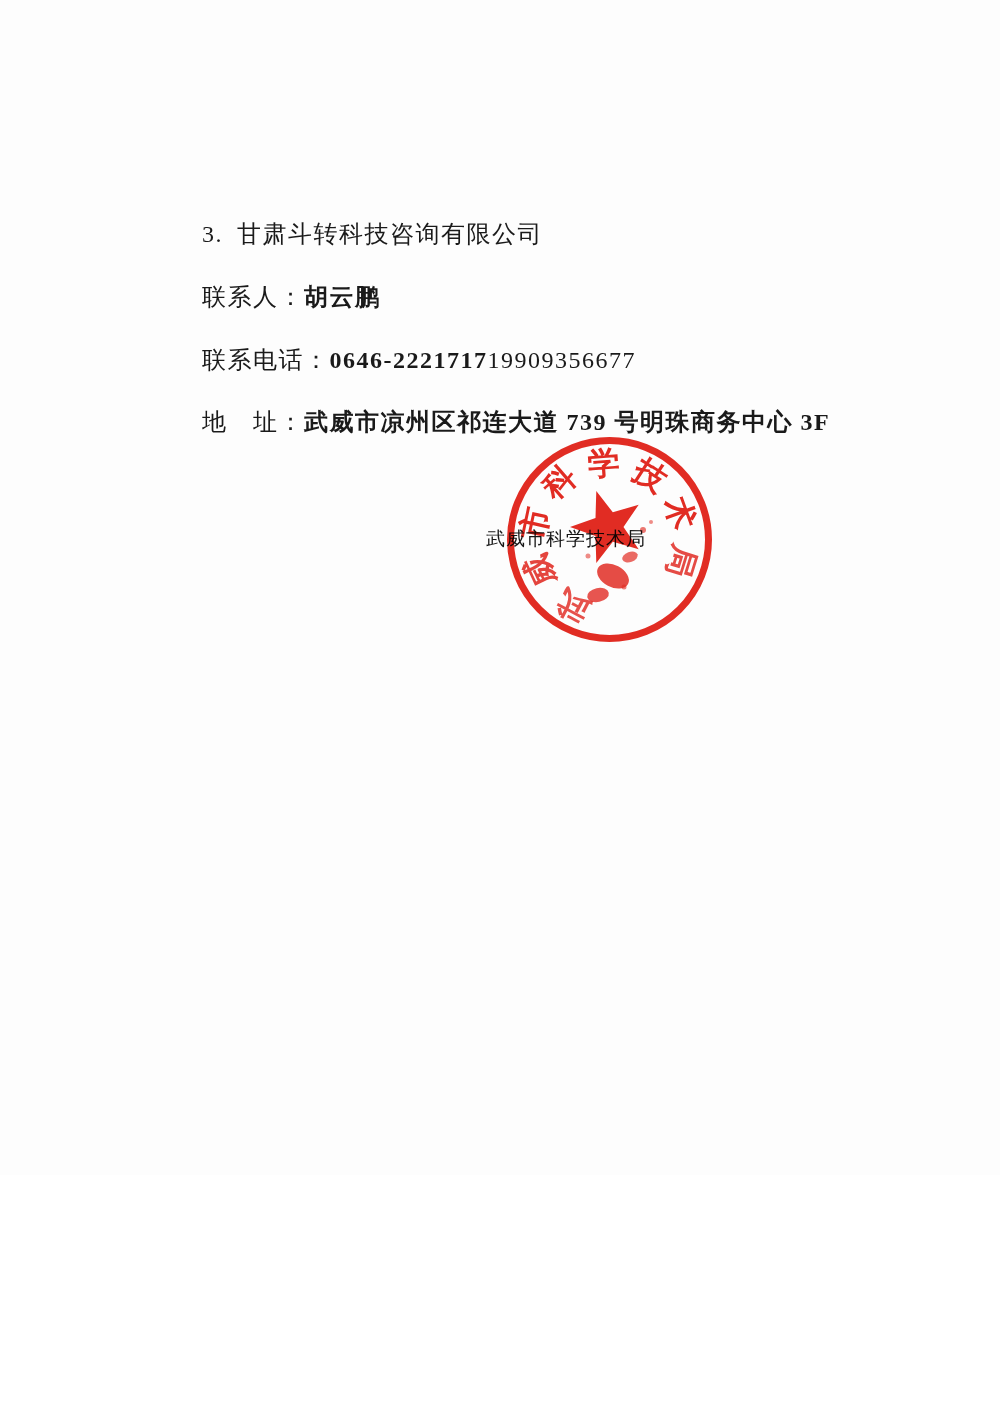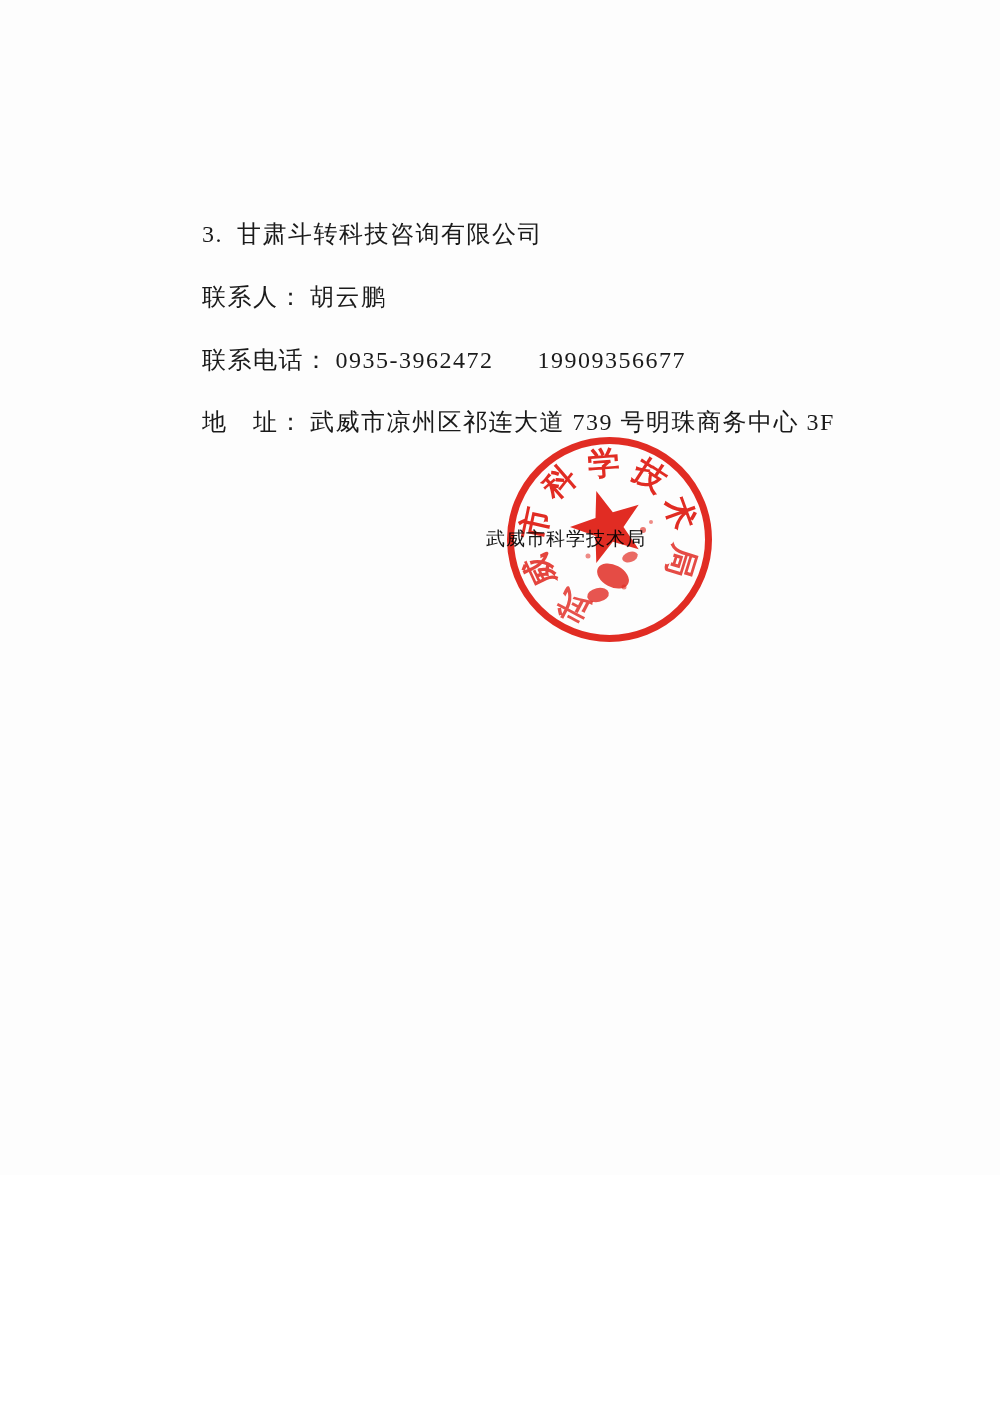--- a/index.html
+++ b/index.html
@@ -18,22 +18,22 @@
     font-size: 24px;
     line-height: 30px;
     white-space: pre;
     letter-spacing: 1.5px;
   }
   .line-company  { top: 189px; }
   .line-contact  { top: 252px; }
   .line-phone    { top: 315px; }
   .line-address  { top: 377px; }
   .item-num   { margin-right: 14px; }
-  .val-gap    { margin-left: 6px; }
-  .phone-sec  { margin-left: 44px; }
+  .val-gap    { margin-left: 0; font-weight: bold; }
+  .phone-sec  { }
   .sig {
     position: absolute;
     white-space: pre;
     color: #161616;
     font-family: "Liberation Serif", "DejaVu Serif", serif;
   }
   .sig-authority { left: 486px; top: 526px; font-size: 19px; letter-spacing: 1px; }
   .sig-date      { left: 506px; top: 588px; font-size: 25px; letter-spacing: 1px; }
   .seal {
     position: absolute;
@@ -58,21 +58,21 @@
 
   <div class="doc-line line-company">
     <span class="item-num">3.</span><span>甘肃斗转科技咨询有限公司</span>
   </div>
 
   <div class="doc-line line-contact">
     <span>联系人：</span><span class="val-gap">胡云鹏</span>
   </div>
 
   <div class="doc-line line-phone">
-    <span>联系电话：</span><span class="val-gap">0935-3962472</span><span class="phone-sec">19909356677</span>
+    <span>联系电话：</span><span class="val-gap">0646-2221717</span><span class="phone-sec">19909356677</span>
   </div>
 
   <div class="doc-line line-address">
     <span>地　址：</span><span class="val-gap">武威市凉州区祁连大道 739 号明珠商务中心 3F</span>
   </div>
 
   <div class="sig sig-authority">武威市科学技术局</div>
 
   <svg class="seal" viewBox="0 0 220 210" xmlns="http://www.w3.org/2000/svg">
     <circle cx="109.5" cy="104.5" r="99" fill="none" stroke-width="7" stroke="#e2231a"></circle>

